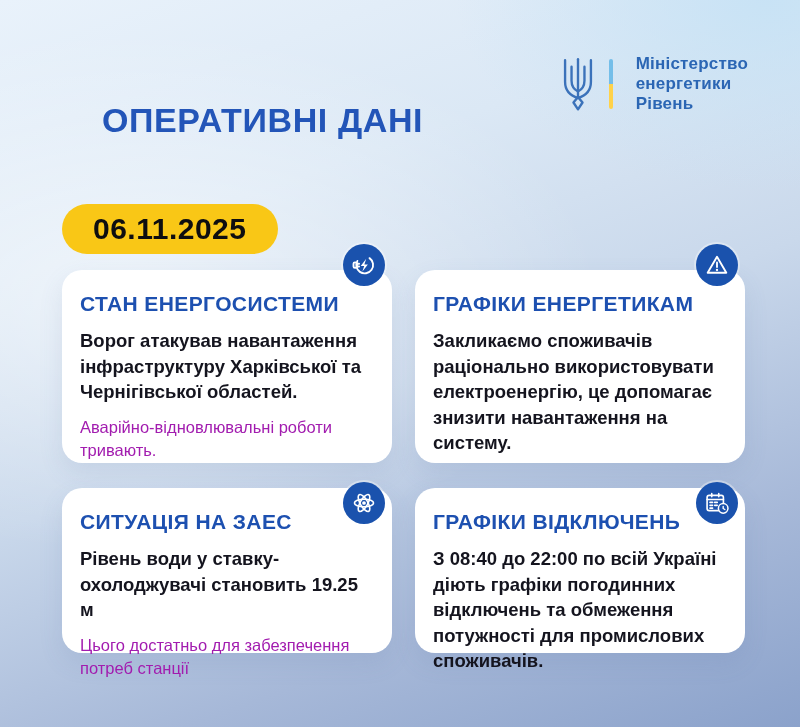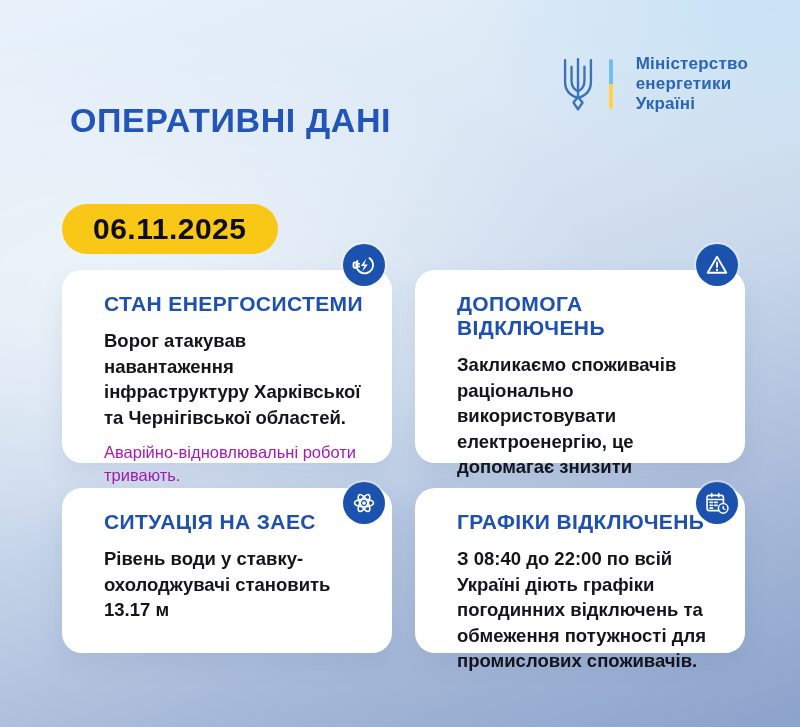--- a/index.html
+++ b/index.html
@@ -24,21 +24,21 @@
     background: linear-gradient(#74bee9 0 50%, #ffd24a 50% 100%);
   }
   .logo .logo-text {
     color: #2b66b4; font-size: 17px; font-weight: 700; line-height: 1.18;
     letter-spacing: 0.2px;
     margin-left: 12px;
   }
 
   
   .page-title {
-    position: absolute; left: 70px; top: 100px;
+    position: absolute; left: 102px; top: 100px;
     color: #2355b8; font-size: 34px; font-weight: 700;
     line-height: 1.2; letter-spacing: 0.6px;
   }
   .date-pill {
     position: absolute; left: 62px; top: 204px;
     background: #f9c716; color: #0e0e10;
     font-size: 30px; font-weight: 700; letter-spacing: 0.5px;
     padding: 8px 31px; border-radius: 27px; text-align: center;
   }
 
@@ -46,21 +46,21 @@
   .cards-grid {
     position: absolute; left: 62px; top: 270px; width: 683px;
     display: grid;
     grid-template-columns: 330px 330px;
     grid-template-rows: 193px 165px;
     column-gap: 23px; row-gap: 25px;
   }
   .card {
     position: relative;
     background: #ffffff; border-radius: 20px;
-    padding: 20px 24px 18px 42px;
+    padding: 20px 24px 18px 18px;
     box-shadow: 0 10px 24px rgba(80, 105, 160, 0.12);
     box-sizing: border-box;
   }
   .card-title {
     color: #1d50b0; font-size: 21px; font-weight: 700;
     letter-spacing: 0.4px; margin: 2px 0 0 0;
   }
   .card-lead {
     color: #14141e; font-size: 18.5px; font-weight: 700;
     line-height: 1.38; margin-top: 12px;
@@ -88,21 +88,21 @@
       <path d="M6 4 v20 c0 8 5 13 12 15 c7 -2 12 -7 12 -15 V4"></path>
       <path d="M12 10 v13 c0 5 2.2 8 6 10 c3.8 -2 6 -5 6 -10 V10"></path>
       <path d="M18 3 v35"></path>
       <path d="M18 38 l4.2 5.2 L18 49.5 l-4.2 -6.3 Z"></path>
     </g>
   </svg>
   <div class="divider"></div>
   <div class="logo-text">
     <div>Міністерство</div>
     <div>енергетики</div>
-    <div>Україні</div>
+    <div>Рівень</div>
   </div>
 </div>
 
 <div class="page-title">
   <div>ОПЕРАТИВНІ ДАНІ</div>
 </div>
 
 <div class="date-pill">06.11.2025</div>
 
 <div class="cards-grid">
@@ -126,38 +126,39 @@
   <div class="card row1">
     <div class="icon-circle">
       <svg viewBox="0 0 24 24">
         <g fill="none" stroke="#ffffff" stroke-width="1.6" stroke-linecap="round" stroke-linejoin="round">
           <path d="M12 5 L20 18.6 H4 Z"></path>
           <path d="M12 9.8 v4"></path>
         </g>
         <circle cx="12" cy="16.3" r="1" fill="#ffffff"></circle>
       </svg>
     </div>
-    <div class="card-title">ДОПОМОГА ВІДКЛЮЧЕНЬ</div>
+    <div class="card-title">ГРАФІКИ ЕНЕРГЕТИКАМ</div>
     <div class="card-lead">Закликаємо споживачів раціонально використовувати електроенергію, це допомагає знизити навантаження на систему.</div>
     <div class="card-note"></div>
   </div>
 
   <div class="card row2">
     <div class="icon-circle">
       <svg viewBox="0 0 24 24">
         <g fill="none" stroke="#ffffff" stroke-width="1.4">
           <ellipse cx="12" cy="12" rx="8.2" ry="3.2"></ellipse>
           <ellipse cx="12" cy="12" rx="8.2" ry="3.2" transform="rotate(60 12 12)"></ellipse>
           <ellipse cx="12" cy="12" rx="8.2" ry="3.2" transform="rotate(120 12 12)"></ellipse>
         </g>
         <circle cx="12" cy="12" r="1.6" fill="#ffffff"></circle>
       </svg>
     </div>
     <div class="card-title">СИТУАЦІЯ НА ЗАЕС</div>
-    <div class="card-lead">Рівень води у ставку-охолоджувачі становить 13.17 м</div>
+    <div class="card-lead">Рівень води у ставку-охолоджувачі становить 19.25 м</div>
+    <div class="card-note">Цього достатньо для забезпечення потреб станції</div>
   </div>
 
   <div class="card row2">
     <div class="icon-circle">
       <svg viewBox="0 0 24 24">
         <g fill="none" stroke="#ffffff" stroke-width="1.4" stroke-linecap="round">
           <rect x="3.5" y="5.5" width="14" height="13" rx="1.8"></rect>
           <path d="M3.5 9 h14"></path>
           <path d="M7.5 4 v2.6 M13.5 4 v2.6"></path>
           <path d="M6 11.5 h2.2 M10 11.5 h2.2 M6 14 h2.2 M10 14 h2.2 M6 16.4 h2.2"></path>

